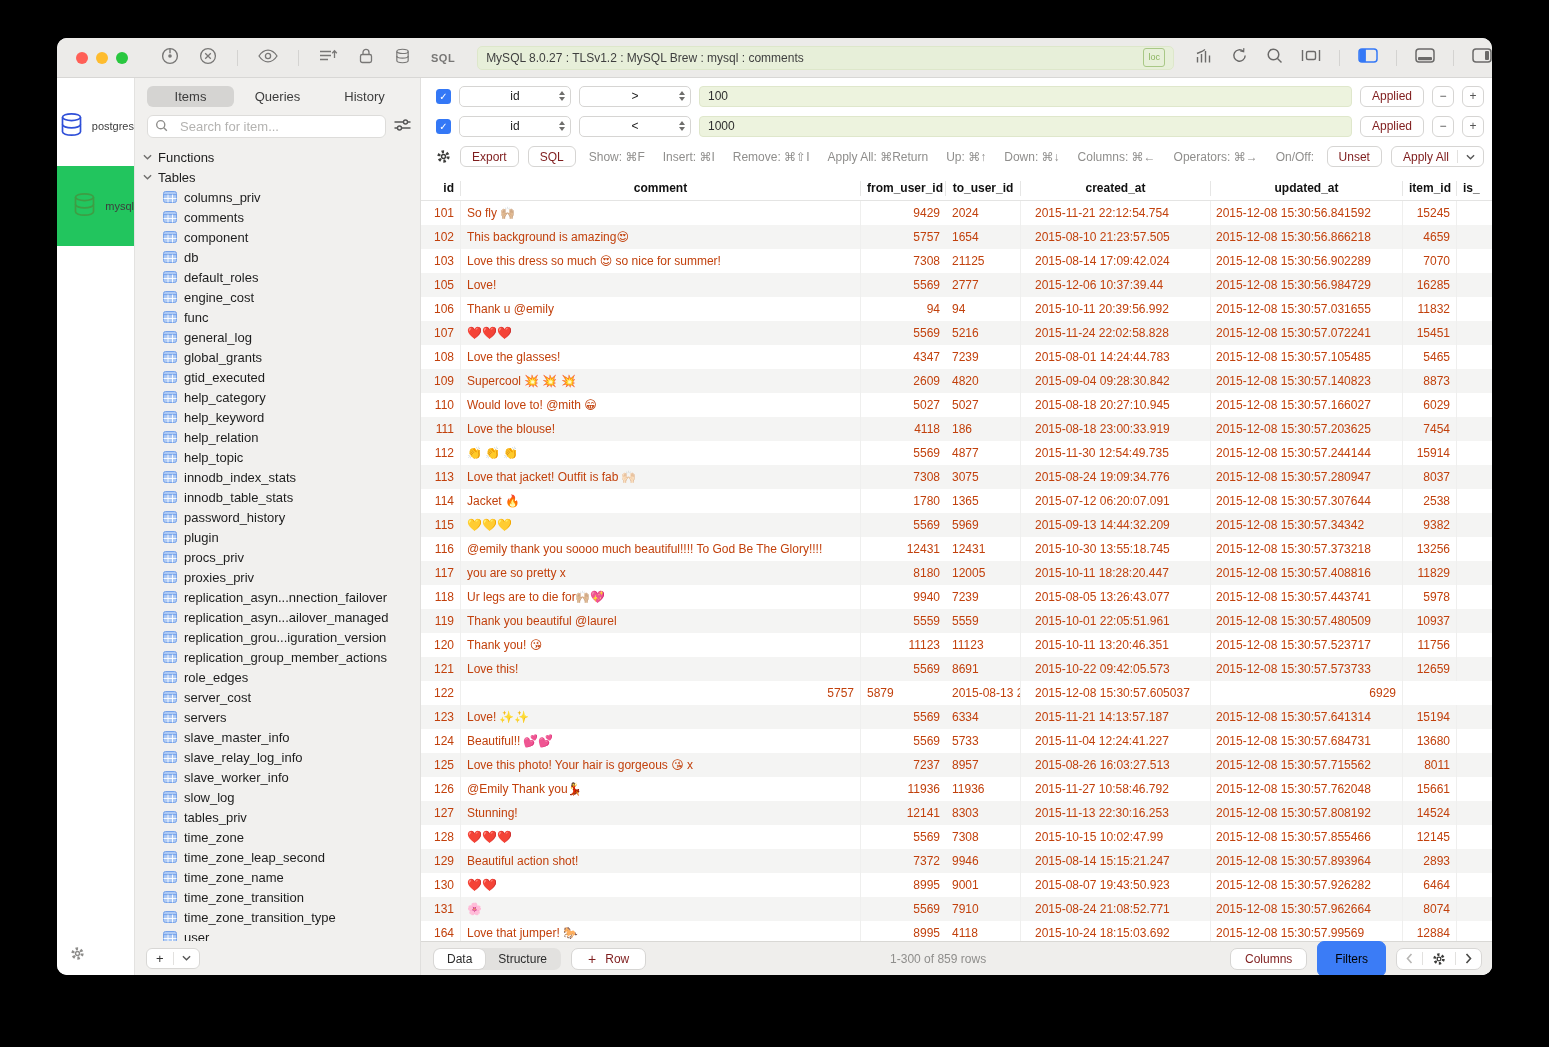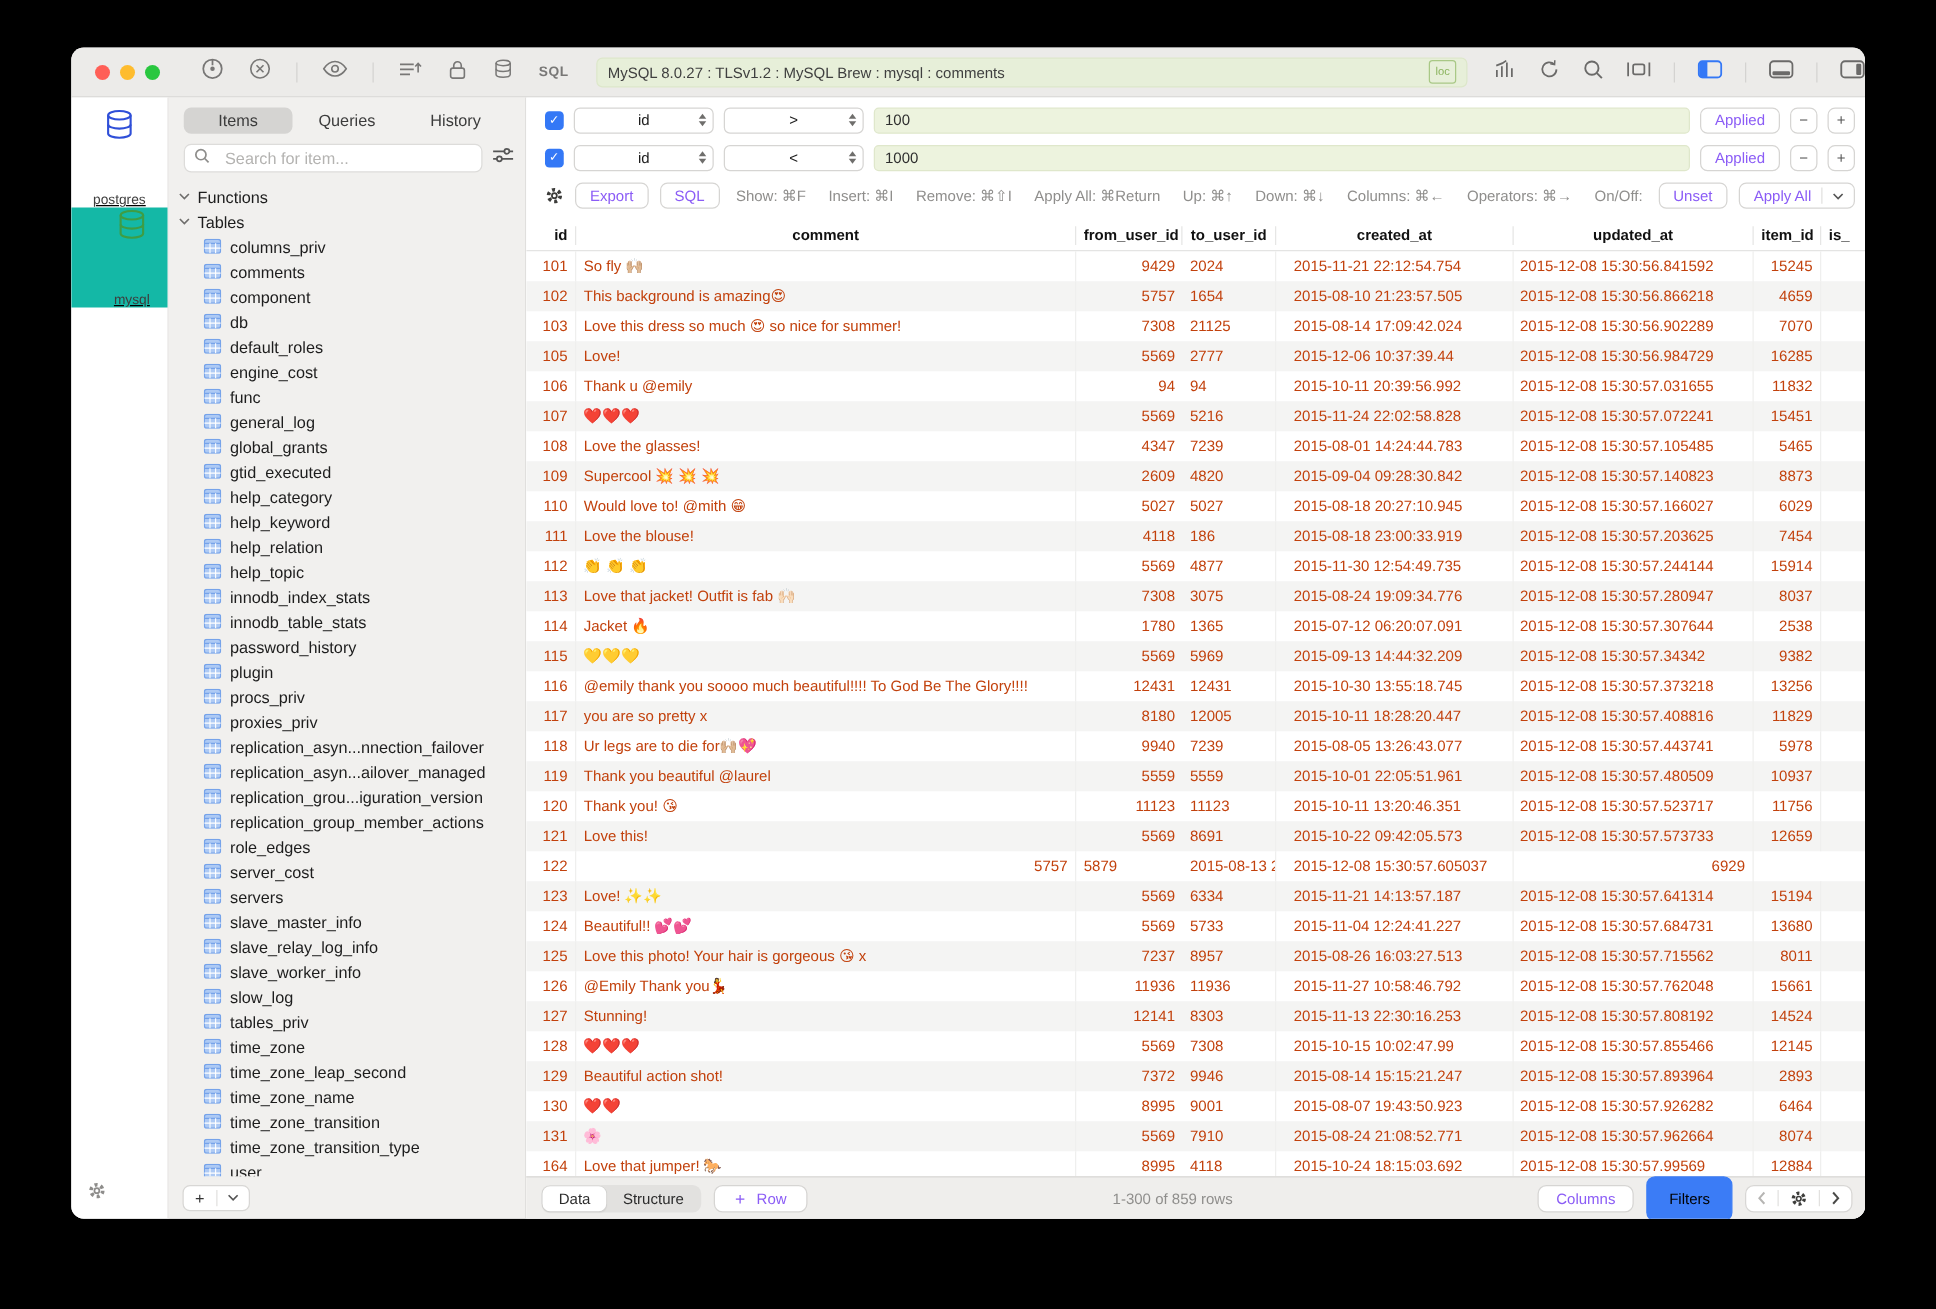--- a/index.html
+++ b/index.html
@@ -17,23 +17,23 @@
   .title-pill { margin-left:22px; width:767px; height:24px; background:#e7efd9; border:1px solid #dde7ca; border-radius:5px; display:flex; align-items:center; padding:0 8px; font-size:12px; color:#3f3f3f; }
   .title-text { flex:1; white-space:nowrap; overflow:hidden; }
   .loc-badge { font-size:9px; color:#8bb45e; border:1px solid #a9c886; border-radius:3px; padding:4px 4px; line-height:1; }
   .tb-right { display:flex; align-items:center; gap:18px; margin-left:21px; color:#6b6a69; }
 
   
   .main-row { flex:1; display:flex; min-height:0; }
 
   
   .rail { width:78px; flex:0 0 78px; background:#fff; border-right:1px solid #e3e2e0; display:flex; flex-direction:column; }
-  .conn { height:80px; display:flex; flex-direction:column; align-items:center; justify-content:space-between; gap:7px;text-decoration:underline; }
+  .conn { height:80px; display:flex; flex-direction:row; align-items:center; justify-content:flex-end; gap:7px; }
   .conn:first-child { margin-top:8px; }
-  .conn.selected { background:#14b8a6;padding-left:20px; }
+  .conn.selected { background:#22c55e;padding-left:20px; }
   .conn-label { font-size:11px; color:#3d3d3d; }
   .rail-bottom { margin-top:auto; padding:0 0 10px 13px; }
 
   
   .sidebar { width:286px; flex:0 0 286px; background:#f1f0ee; border-right:1px solid #e0dfdd; display:flex; flex-direction:column; min-height:0; }
   .sb-tabs { display:flex; align-items:flex-start; padding:8px 12px 5px; }
   .sb-tab { flex:1; text-align:center; font-size:13px; color:#3c3c3c; padding:3px 0; border-radius:6px; }
   .sb-tab.active { background:#d5d4d2; }
   .sb-search-row { display:flex; align-items:center; padding:3px 9px 6px 12px; gap:8px; }
   .sb-search { flex:1; height:23px; background:#fff; border:1px solid #dddcda; border-radius:6px; display:flex; align-items:center; gap:12px; padding:0 7px; }
@@ -52,21 +52,21 @@
   .main { flex:1; display:flex; flex-direction:column; min-width:0; background:#fff; }
   .filters { padding:7px 8px 0; display:flex; flex-direction:column; gap:8px; }
   .filter-row { display:flex; align-items:center; gap:8px; height:22px; }
   .cb { width:15px; height:15px; flex:0 0 15px; border-radius:3.5px; background:#3478f6; color:#fff; font-size:10px; font-weight:bold; display:flex; align-items:center; justify-content:center; margin-left:7px; }
   .select { width:112px; flex:0 0 112px; height:21px; background:#fff; border:1px solid #d6d5d3; border-radius:5px; display:flex; align-items:center; justify-content:center; position:relative; font-size:12px; color:#1d1d1d; }
   .stepper { position:absolute; right:5px; top:4px; display:flex; flex-direction:column; gap:2px; }
   .stepper i { display:block; width:0; height:0; border-left:3.5px solid transparent; border-right:3.5px solid transparent; }
   .stepper .up { border-bottom:4px solid #6f6e6c; }
   .stepper .dn { border-top:4px solid #6f6e6c; }
   .fval { flex:1; height:21px; background:#edf3de; border:1px solid #dfe7cb; border-radius:4px; font-size:12px; color:#2e2e2e; display:flex; align-items:center; padding:0 8px; }
-  .pill { height:21px; background:#fff; border:1px solid #d6d5d3; border-radius:6px; font-size:12px; color:#8b5cf6; display:flex; align-items:center; justify-content:center; padding:0 11px; white-space:nowrap; }
+  .pill { height:21px; background:#fff; border:1px solid #d6d5d3; border-radius:6px; font-size:12px; color:#7f1d1d; display:flex; align-items:center; justify-content:center; padding:0 11px; white-space:nowrap; }
   .sq-btn { width:22px; flex:0 0 22px; padding:0; color:#555; }
   .actionbar { display:flex; align-items:center; gap:9px; padding:9px 8px 5px; }
   .actionbar .gear { margin-left:7px; display:flex; }
   .hints { display:flex; gap:18px; font-size:12px; color:#8f8e8c; white-space:nowrap; overflow:hidden; flex:1; margin-left:4px; }
   .applyall { gap:8px; padding-right:8px; }
   .applyall .div { width:1px; height:13px; background:#e2e1df; }
 
   
   .grid { flex:1; min-height:0; overflow:hidden; display:flex; flex-direction:column; margin-top:5px; }
   .ghead, .grow { display:grid; grid-template-columns:40px 400px 85px 75px 190px 192px 54px 1fr; flex:0 0 24px; align-items:center; height:24px; }

